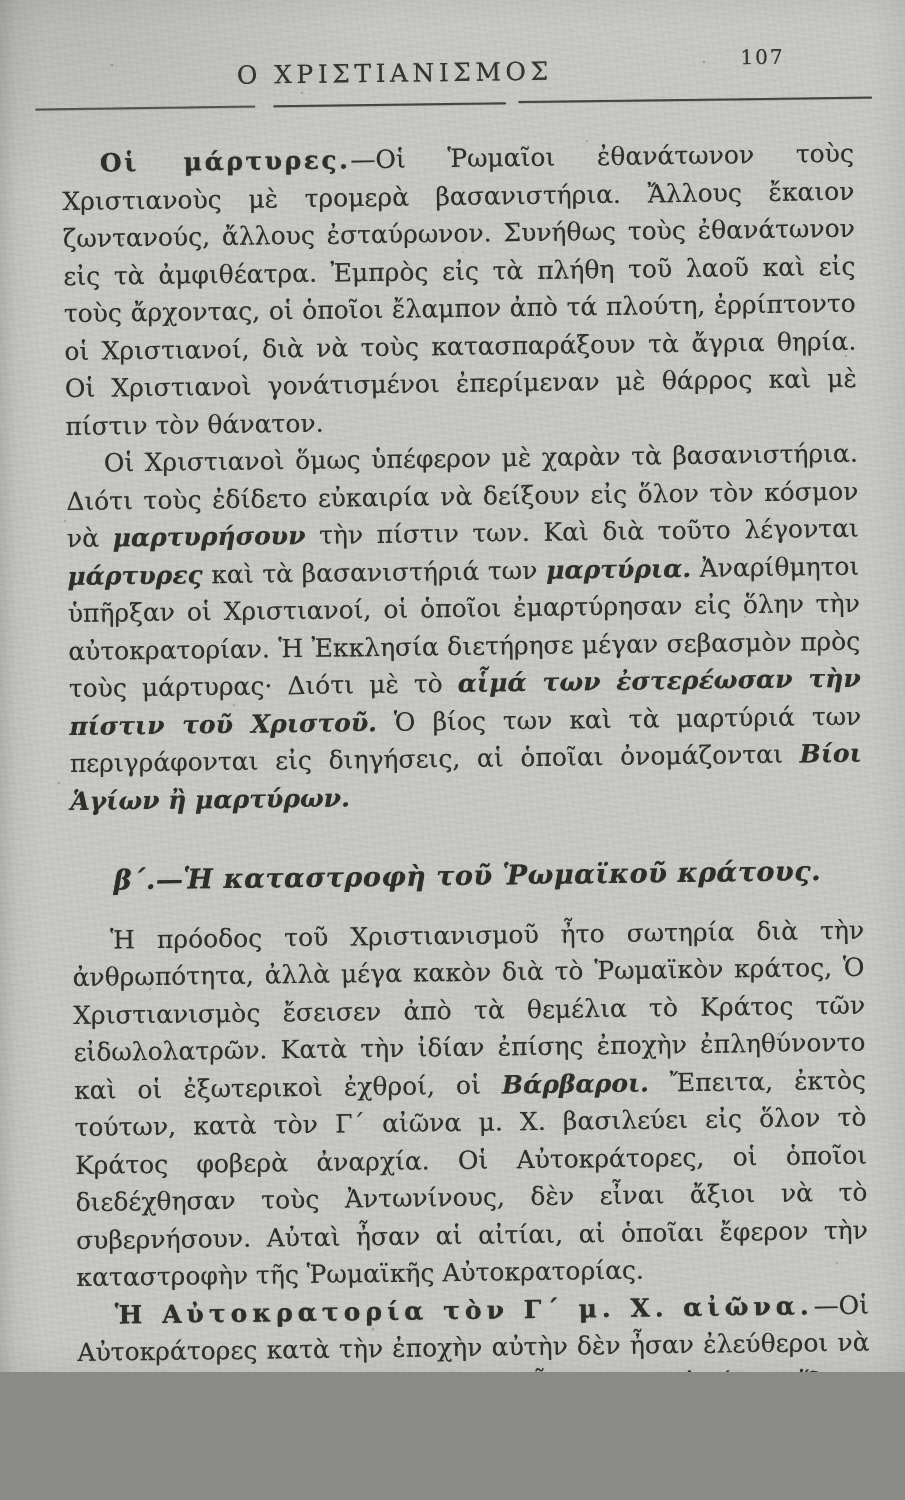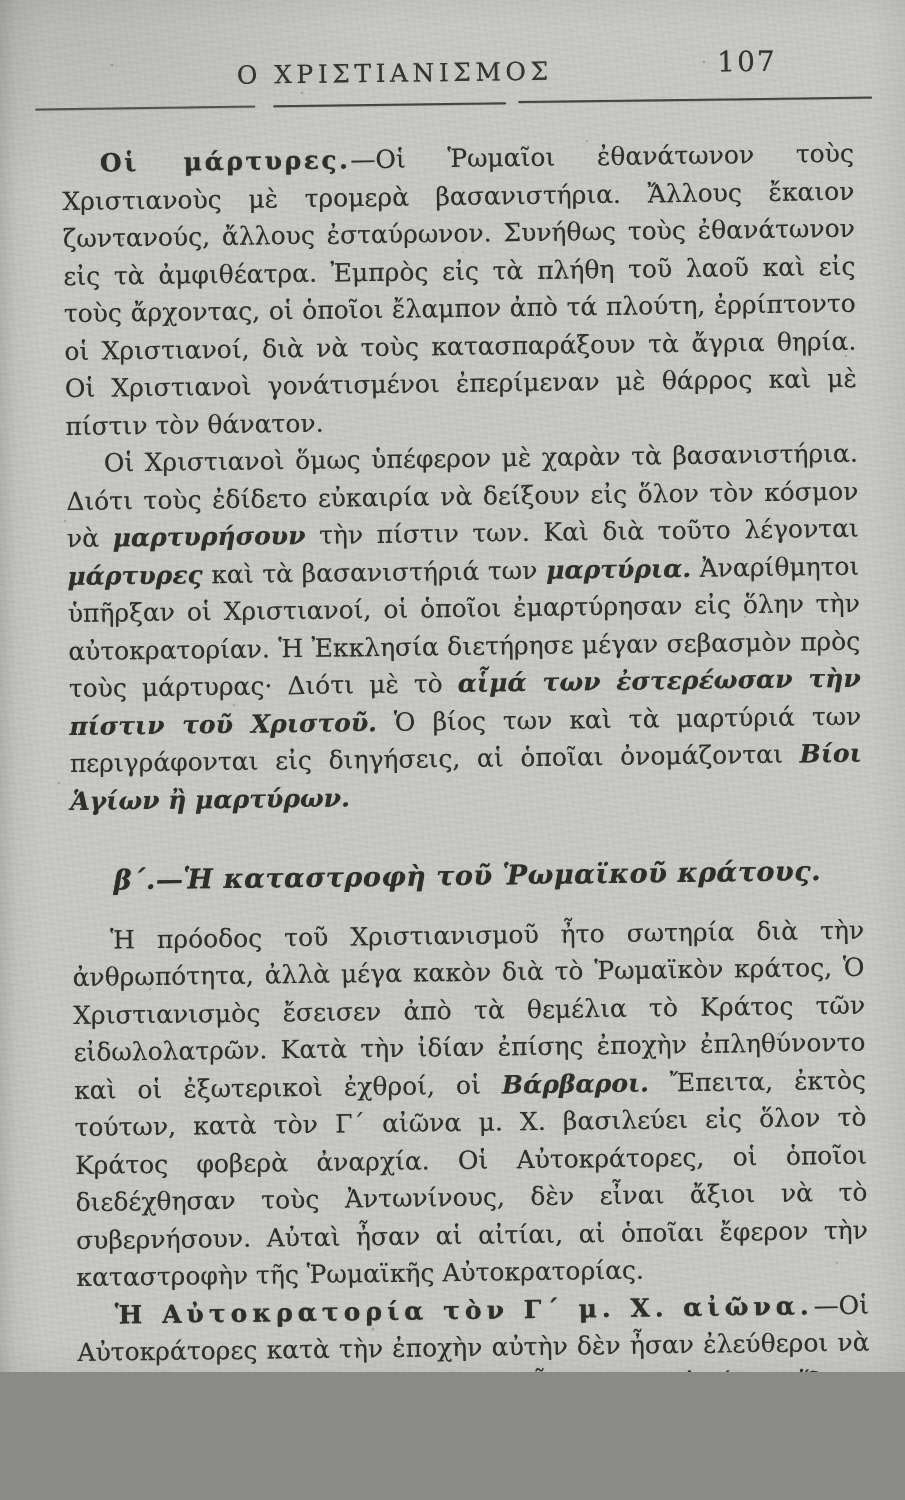--- a/index.html
+++ b/index.html
@@ -75,23 +75,23 @@
     left: 176px;
     top: 2px;
     font-size: 25px;
     letter-spacing: 4.5px;
     color: #35342f;
     text-shadow: 0 0 0.7px rgba(53,52,47,0.65);
     white-space: nowrap;
   }
   .page-number {
     position: absolute;
-    right: 76px;
+    right: 68px;
     top: -7px;
-    font-size: 28px;
+    font-size: 20px;
     letter-spacing: 2px;
     color: #35342f;
     text-shadow: 0 0 0.7px rgba(53,52,47,0.6);
   }
   .rule { position: relative; height: 4px; margin-top: 11px; }
   .rule span {
     position: absolute;
     top: 0;
     height: 2px;
     background: #45443e;

